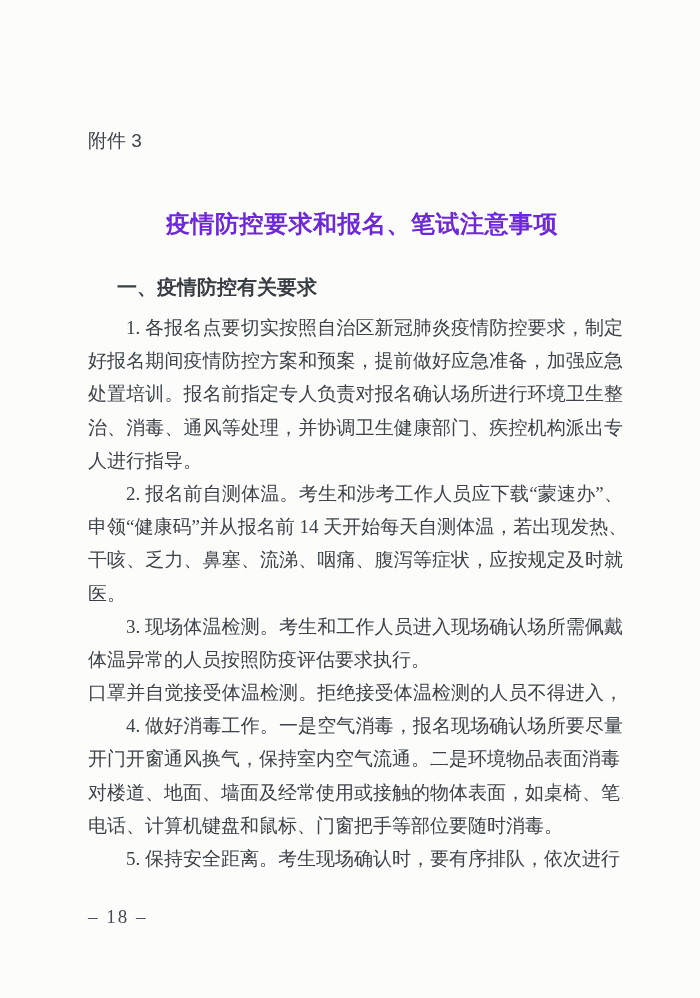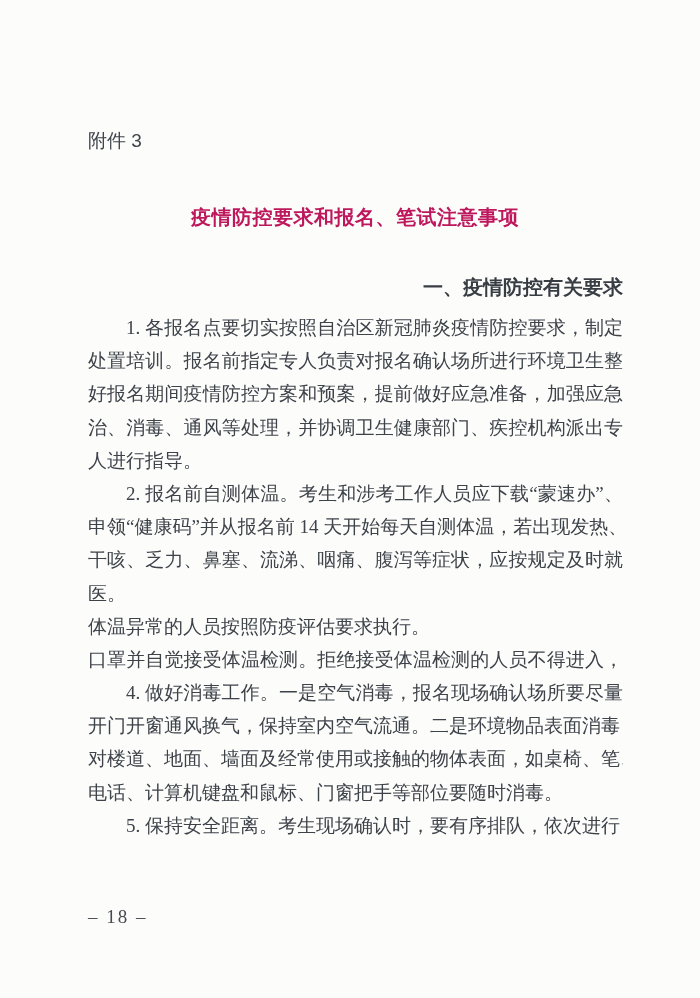--- a/index.html
+++ b/index.html
@@ -23,43 +23,42 @@
     font-family: "Liberation Sans", "DejaVu Sans", sans-serif;
     font-size: 19px;
     line-height: 24px;
     color: #3f444a;
   }
   .title {
     position: absolute;
     left: 85px;
     top: 198px;
     width: 538px;
-    margin: 1px;
+    margin: 8px;
     text-align: center;
     font-family: "Liberation Serif", "DejaVu Serif", serif;
     font-weight: 700;
-    font-size: 20px;
+    font-size: 24px;
     line-height: 36px;
     letter-spacing: 0.5px;
-    color: #be185d;
+    color: #6d28d9;
   }
   .heading {
     position: absolute;
     left: 88px;
     top: 274px;
     width: 535px;
     margin: 0;
     padding-left: 29px;
     box-sizing: border-box;
     font-family: "Liberation Sans", "DejaVu Sans", sans-serif;
     font-weight: 700;
     font-size: 20px;
     line-height: 26px;
     color: #383d43;
-    text-align: right;
   }
   .body-text {
     position: absolute;
     left: 88px;
     top: 311px;
     width: 535px;
     font-size: 19px;
     line-height: 33.2px;
     color: #3e434a;
   }
@@ -94,34 +93,35 @@
   <div class="attachment">附件 3</div>
 
   <h1 class="title">疫情防控要求和报名、笔试注意事项</h1>
 
   <h2 class="heading">一、疫情防控有关要求</h2>
 
   <div class="body-text">
 
     <div class="para">
       <div class="line first">1. 各报名点要切实按照自治区新冠肺炎疫情防控要求，制定</div>
+      <div class="line">好报名期间疫情防控方案和预案，提前做好应急准备，加强应急</div>
       <div class="line">处置培训。报名前指定专人负责对报名确认场所进行环境卫生整</div>
-      <div class="line">好报名期间疫情防控方案和预案，提前做好应急准备，加强应急</div>
       <div class="line">治、消毒、通风等处理，并协调卫生健康部门、疾控机构派出专</div>
       <div class="line last">人进行指导。</div>
     </div>
 
     <div class="para">
       <div class="line first">2. 报名前自测体温。考生和涉考工作人员应下载“蒙速办”、</div>
       <div class="line">申领“健康码”并从报名前 14 天开始每天自测体温，若出现发热、</div>
       <div class="line">干咳、乏力、鼻塞、流涕、咽痛、腹泻等症状，应按规定及时就</div>
       <div class="line last">医。</div>
     </div>
 
     <div class="para">
+      <div class="line first">3. 现场体温检测。考生和工作人员进入现场确认场所需佩戴</div>
       <div class="line last">体温异常的人员按照防疫评估要求执行。</div>
       <div class="line">口罩并自觉接受体温检测。拒绝接受体温检测的人员不得进入，</div>
     </div>
 
     <div class="para">
       <div class="line first">4. 做好消毒工作。一是空气消毒，报名现场确认场所要尽量</div>
       <div class="line">开门开窗通风换气，保持室内空气流通。二是环境物品表面消毒，</div>
       <div class="line">对楼道、地面、墙面及经常使用或接触的物体表面，如桌椅、笔、</div>
       <div class="line last">电话、计算机键盘和鼠标、门窗把手等部位要随时消毒。</div>
     </div>

